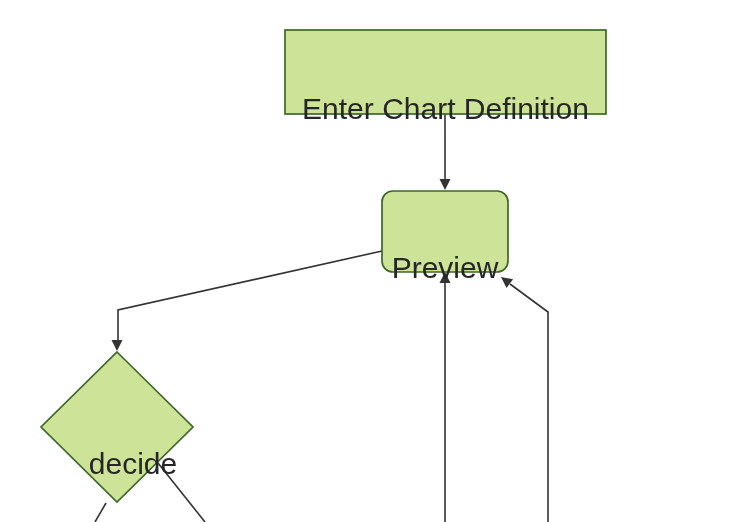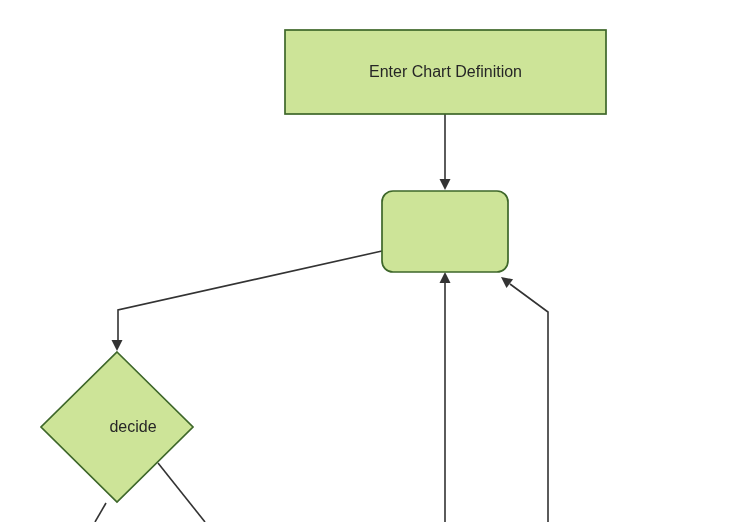--- a/index.html
+++ b/index.html
@@ -46,24 +46,25 @@
     fill: var(--edge-color);
     stroke: none;
   }
   .node-label {
     position: absolute;
     display: flex;
     align-items: center;
     justify-content: center;
     text-align: center;
     color: var(--text-color);
-    font-size: 16px;
+    font-size: 30px;
     line-height: 1.1;
     white-space: nowrap;
     pointer-events: none;
+    margin-top: 36px;
   }
   .label-enter  { left: 285px; top: 30px;  width: 321px; height: 84px; }
   .label-preview{ left: 382px; top: 191px; width: 126px; height: 81px; }
   .label-decide { left: 57px;  top: 352px; width: 152px; height: 150px; }
 </style>
 </head>
 <body>
 
 <div class="canvas">
 
@@ -84,16 +85,17 @@
     <path class="edge-line" d="M 106 503 L 95 522"></path>
     <path class="edge-line" d="M 158 463 L 205 522"></path>
 
     <rect class="node-shape" x="285" y="30" width="321" height="84" rx="0"></rect>
     <rect class="node-shape" x="382" y="191" width="126" height="81" rx="11"></rect>
     <polygon class="node-shape" points="117,352 193,427 117,502 41,427"></polygon>
   </svg>
 
   <div class="node-label label-enter">Enter Chart Definition</div>
 
+  <div class="node-label label-preview">Preview</div>
 
   <div class="node-label label-decide">decide</div>
 
 </div>
 
 </body></html>

